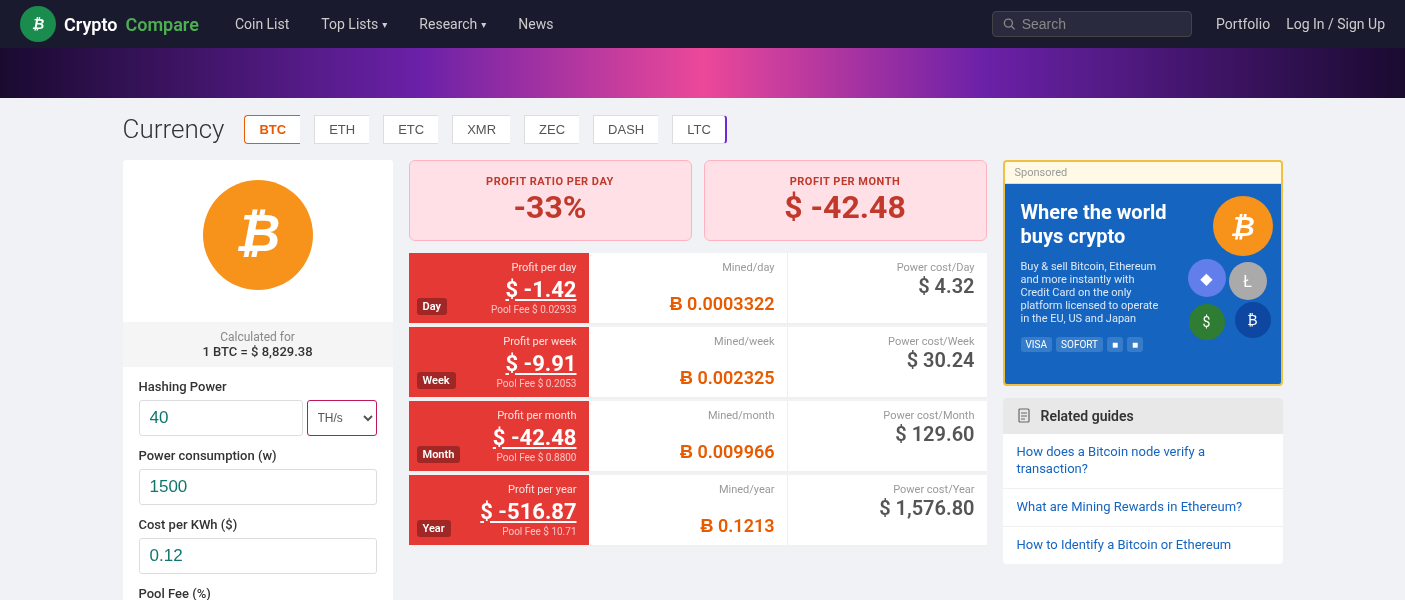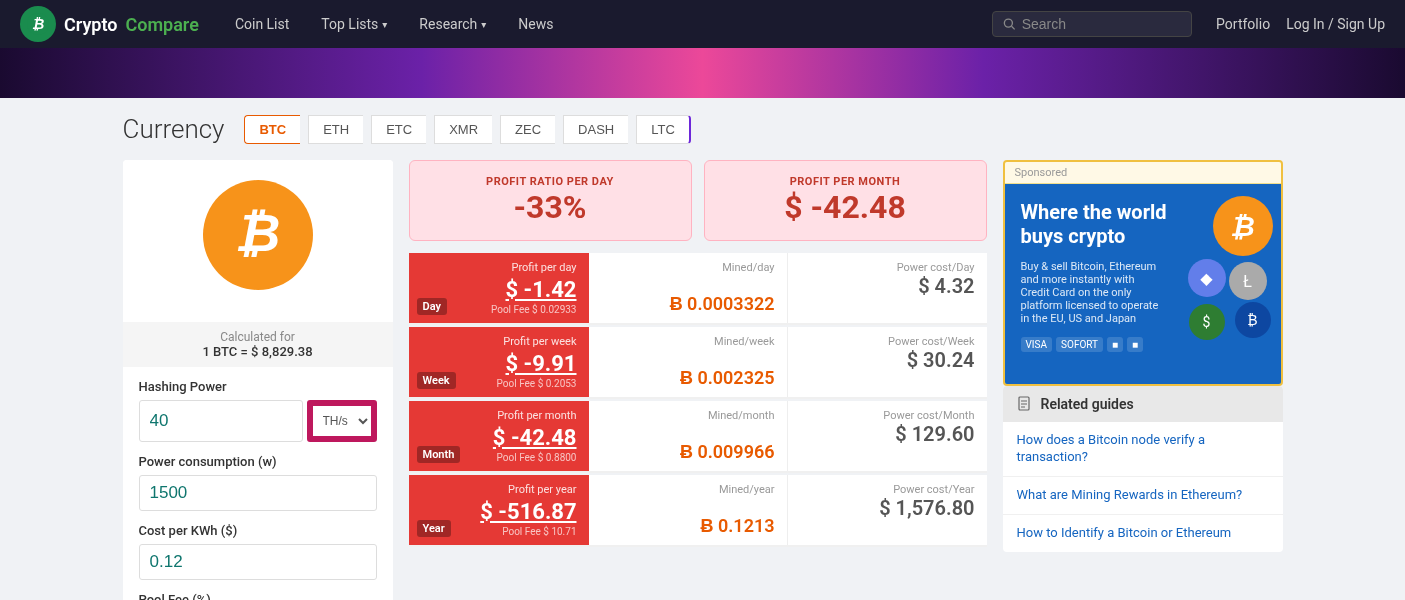--- a/index.html
+++ b/index.html
@@ -110,21 +110,21 @@
       gap: 20px;
       margin-bottom: 16px;
     }
     .currency-title {
       font-size: 26px;
       font-weight: 300;
       color: #333;
     }
     .currency-tabs {
       display: flex;
-      gap: 8px;
+      gap: 14px;
     }
     .currency-tab {
       padding: 6px 14px;
       border: 1px solid #ddd;
       border-right: none;
       background: white;
       cursor: pointer;
       font-size: 13px;
       color: #555;
     }
@@ -208,21 +208,21 @@
     .input-field {
       border: 1px solid #ddd;
       border-radius: 3px;
       padding: 7px 10px;
       font-size: 17px;
       outline: none;
       width: 100%;
       color: #0f766e;
     }
     .input-select {
-      border: 6px solid #be185d;
+      border: 1px solid #be185d;
       border-radius: 3px;
       padding: 7px 6px;
       font-size: 12px;
       background: white;
       color: #555;
       cursor: pointer;
       min-width: 70px;
     }
 
     
@@ -338,20 +338,21 @@
     .right-panel {
       display: flex;
       flex-direction: column;
       gap: 0;
     }
     .ad-box {
       background: #fde047;
       border: 2px solid #f0c040;
       border-radius: 4px;
       overflow: hidden;
+      margin-bottom: 12px;
     }
     .ad-sponsored {
       background: #fff9e6;
       font-size: 11px;
       color: #999;
       padding: 4px 10px;
       border-bottom: 1px solid #f0e090;
     }
     .ad-content {
       background: #1565c0;

